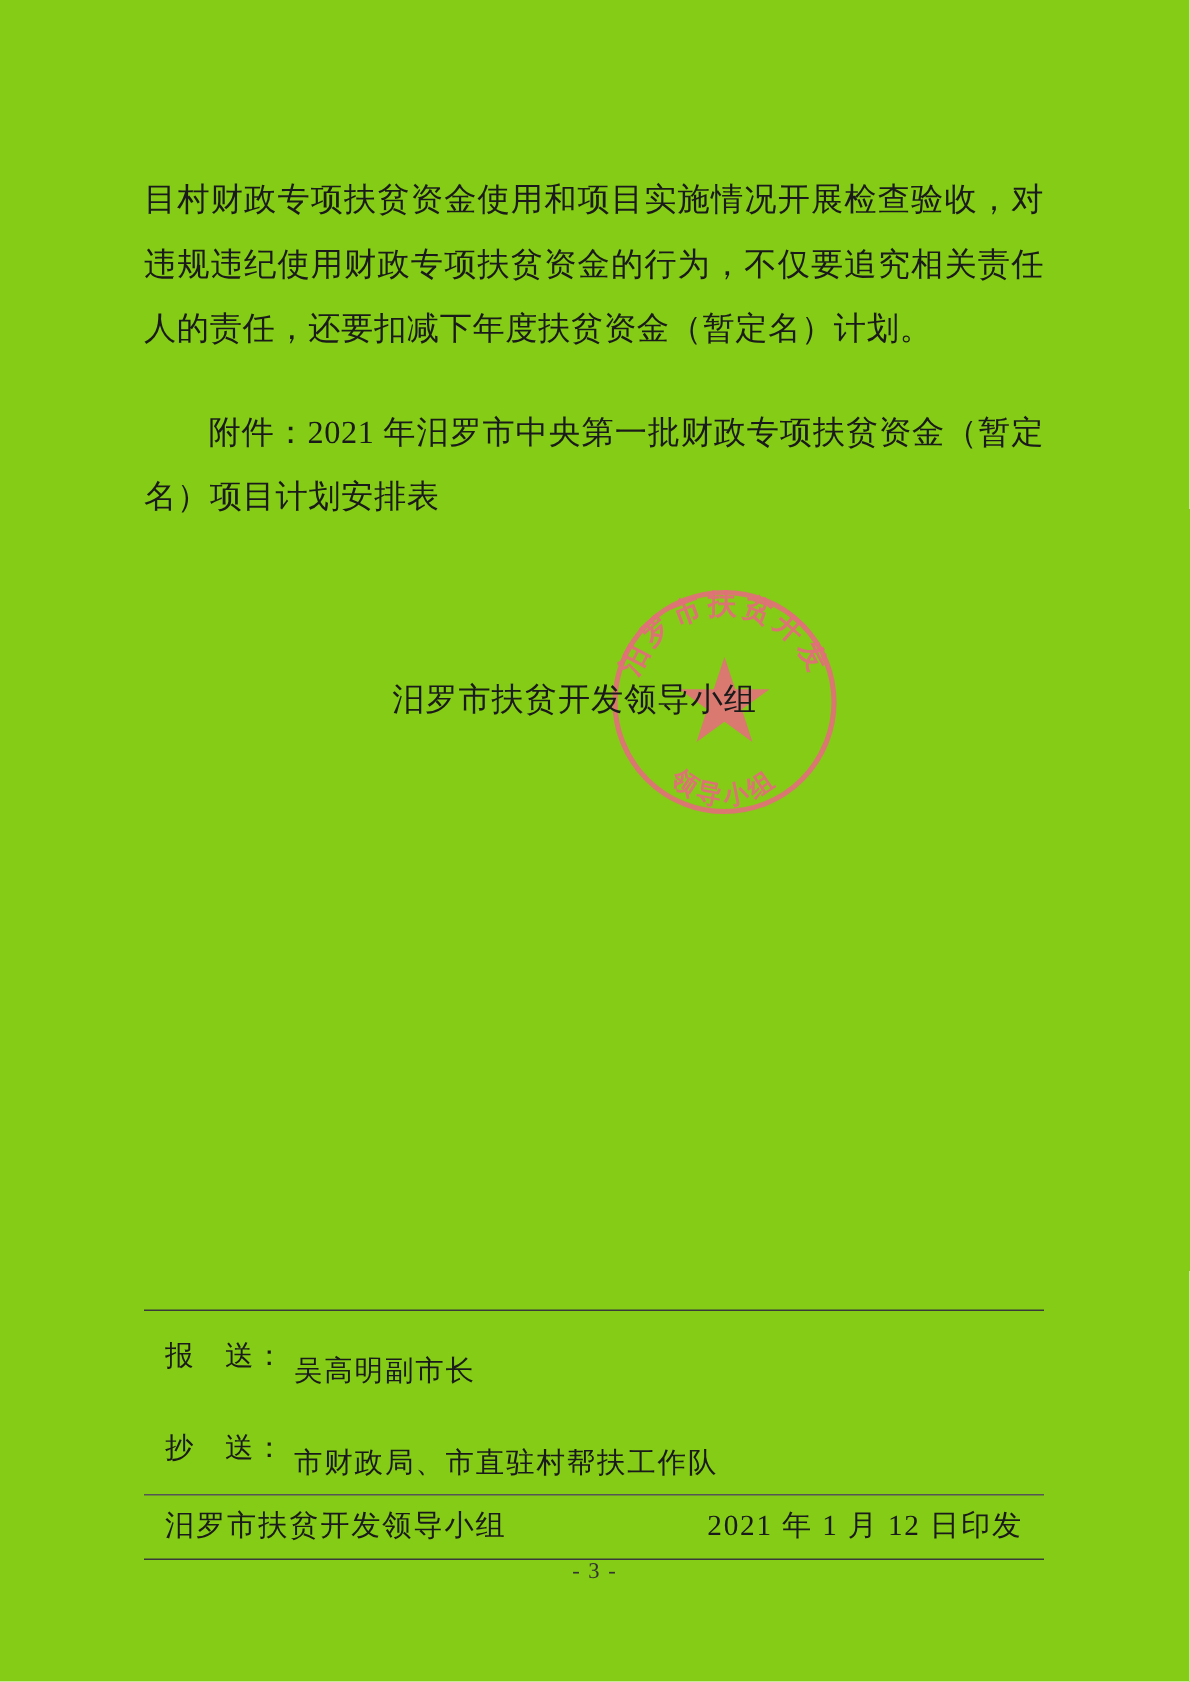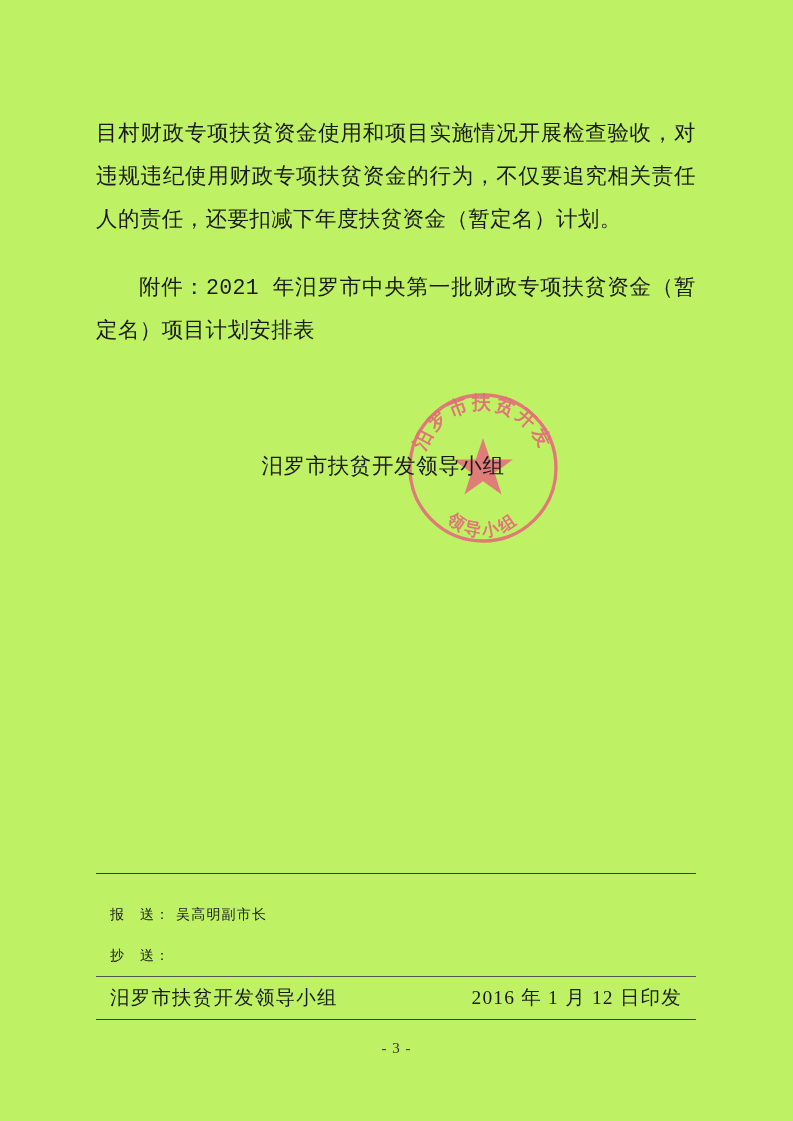--- a/index.html
+++ b/index.html
@@ -11,21 +11,21 @@
     width: 793px;
     height: 1121px;
     position: relative;
     font-family: "Liberation Serif", serif;
     color: #1a1a1a;
     overflow: hidden;
   }
   .page {
     position: absolute;
     inset: 0;
-    background: #bef264;
+    background: #84cc16;
   }
   
   .body-block {
     position: absolute;
     left: 96px;
     top: 112px;
     width: 600px;
   }
   .para {
     font-size: 21.5px;
@@ -33,21 +33,20 @@
     letter-spacing: 0.4px;
     text-align: justify;
     text-justify: inter-ideograph;
     margin: 0;
   }
   .para.indent {
     text-indent: 43px;
   }
   .para + .para {
     margin-top: 26px;
-    font-family: Liberation Mono, monospace;
   }
   
   .signature {
     position: absolute;
     left: 96px;
     top: 446px;
     width: 600px;
     text-align: center;
   }
   .sig-line {
@@ -77,22 +76,22 @@
     height: 1px;
     background: #3a3a3a;
     width: 100%;
   }
   .dist-rule.thin {
     height: 1px;
     background: #555;
   }
   .dist-row {
     display: flex;
-    align-items: flex-end;
-    font-size: 14px;
+    align-items: center;
+    font-size: 19px;
     line-height: 36px;
     padding: 3px 14px 2px 14px;
     letter-spacing: 1px;
   }
   .dist-label {
     white-space: pre;
     margin-right: 6px;
   }
   .dist-value {
     letter-spacing: 1.2px;
@@ -161,27 +160,28 @@
   <div class="dist">
     <div class="dist-rule"></div>
 
     <div class="dist-row">
       <span class="dist-label">报　送：</span>
       <span class="dist-value">吴高明副市长</span>
     </div>
 
     <div class="dist-row">
       <span class="dist-label">抄　送：</span>
+      <span class="dist-value">市财政局、市直驻村帮扶工作队</span>
     </div>
 
     <div class="dist-rule thin"></div>
 
     <div class="dist-final">
       <span>汨罗市扶贫开发领导小组</span>
-      <span>2016 年 1 月 12 日印发</span>
+      <span>2021 年 1 月 12 日印发</span>
     </div>
 
     <div class="dist-rule"></div>
   </div>
 
   <div class="page-number">- 3 -</div>
 
 </div>
 
 </body></html>

